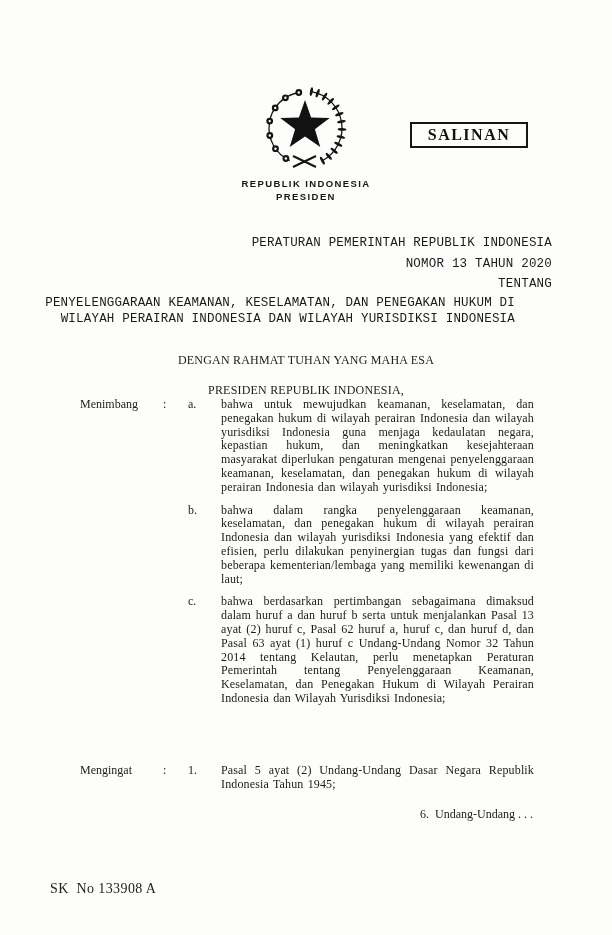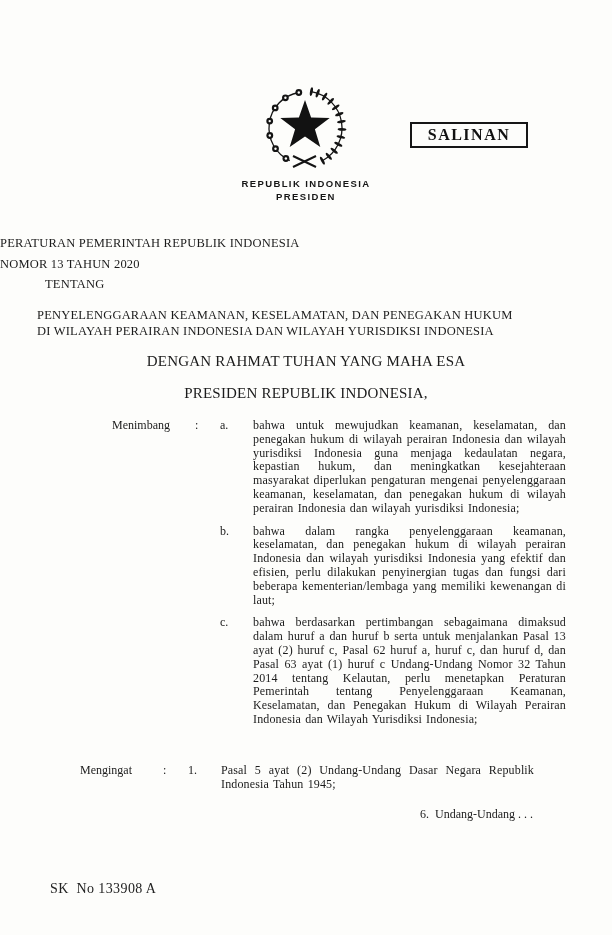--- a/index.html
+++ b/index.html
@@ -22,31 +22,31 @@
     color:#161616;
   }
   .stamp{
     position:absolute;left:410px;top:122px;width:114px;height:22px;
     border:2.5px solid #161616;
     display:flex;align-items:center;justify-content:center;
     font-weight:bold;font-size:16px;letter-spacing:1.5px;
     color:#111;background:#fdfdfb;
   }
   
-  .title-block{position:absolute;left:0;top:236px;width:552px;text-align:left;font-size:12.5px;letter-spacing:.2px;}
+  .title-block{position:absolute;left:0;top:236px;width:552px;text-align:right;font-size:12.5px;letter-spacing:.2px;font-family:Liberation Mono, monospace;}
   .title-line{line-height:14px;margin-bottom:7px;}
   .title-line.l2{margin-bottom:6px;}
   .title-line.l3{margin-bottom:4px;padding-left:45px;}
-  .title-subject{max-width:478px;margin:16px auto;line-height:16px;}
+  .title-subject{max-width:478px;margin:4px auto;line-height:16px;}
   
-  .preamble{position:absolute;left:0;top:353px;width:612px;text-align:center;font-size:15px;letter-spacing:.2px;}
+  .preamble{position:absolute;left:0;top:353px;width:612px;text-align:center;font-size:12px;letter-spacing:.2px;}
   .preamble .authority{margin-top:15px;}
   
   .clauses{position:absolute;left:80px;width:454px;font-size:12px;}
-  .clauses.menimbang{top:419px;margin-left:32px;}
+  .clauses.menimbang{top:398px;}
   .clauses.mengingat{top:764px;}
   .clause-row{
     display:grid;grid-template-columns:83px 25px 33px 1fr;
     line-height:13.8px;margin-bottom:9px;
   }
   .clause-label,.clause-colon,.clause-marker{text-align:left;}
   .clause-text{
     text-align:justify;text-align-last:left;
     word-spacing:1px;letter-spacing:.15px;
   }

